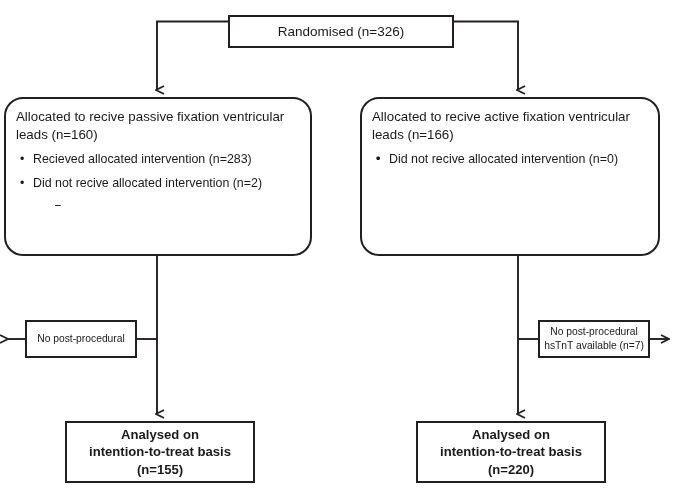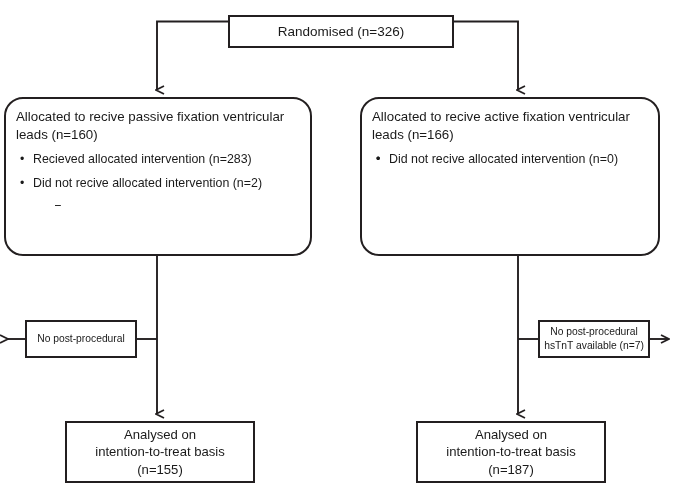--- a/index.html
+++ b/index.html
@@ -103,20 +103,21 @@
   }
   #excl-left-box { left: 25px; }
   #excl-right-box { left: 538px; }
   
   .analysis-box {
     top: 421px;
     width: 190px;
     height: 62px;
     font-size: 13.1px;
     line-height: 1.33;
+    font-weight: bold;
   }
   #analysed-left-box { left: 65px; }
   #analysed-right-box { left: 416px; }
   .line { display: block; }
 </style>
 </head>
 <body>
 
 <div id="canvas">
 
@@ -198,16 +199,16 @@
 
   <div class="box box-center analysis-box" id="analysed-left-box">
     <span class="line">Analysed on</span>
     <span class="line">intention-to-treat basis</span>
     <span class="line">(n=155)</span>
   </div>
 
   <div class="box box-center analysis-box" id="analysed-right-box">
     <span class="line">Analysed on</span>
     <span class="line">intention-to-treat basis</span>
-    <span class="line">(n=187)</span>
+    <span class="line">(n=220)</span>
   </div>
 
 </div>
 
 </body></html>

